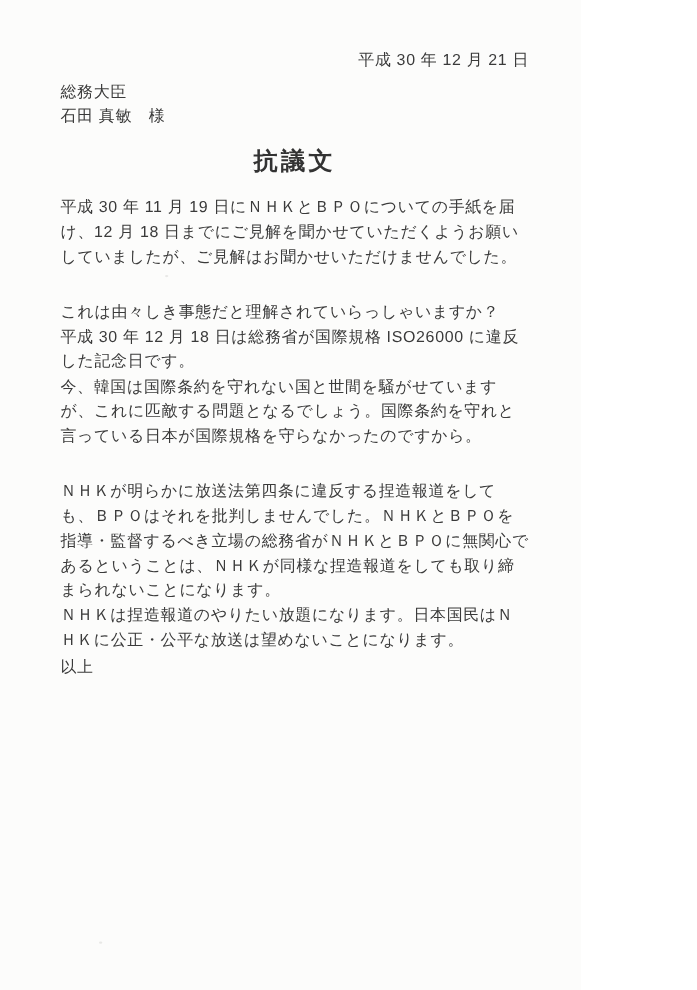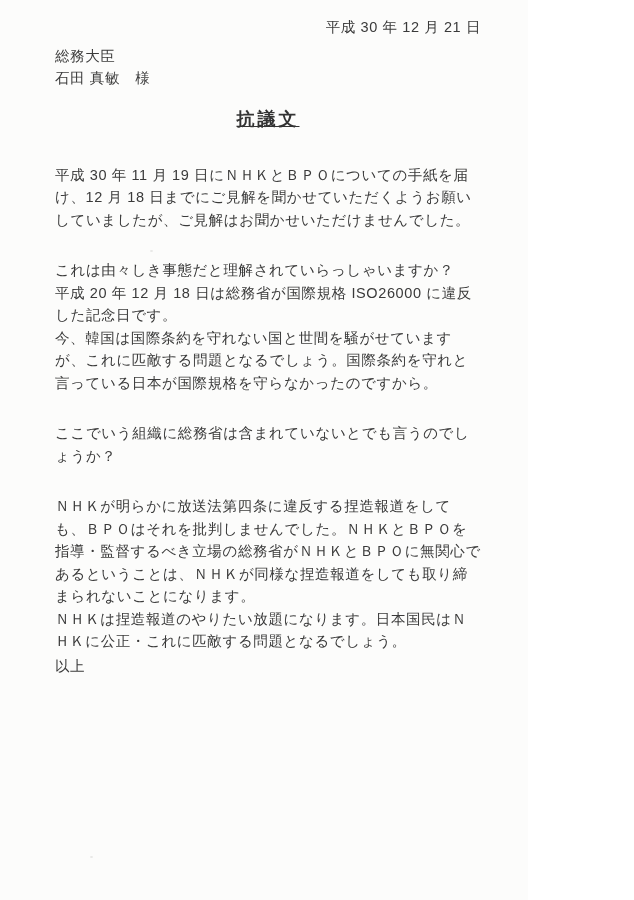--- a/index.html
+++ b/index.html
@@ -3,43 +3,42 @@
 <meta charset="utf-8">
 <style>
   html, body { margin: 0; padding: 0; background: #ffffff; }
   .page {
     position: relative;
     width: 528px;
     height: 900px;
     margin: 0;
     box-sizing: border-box;
     background: #fcfcfb;
-    padding: 16px 47px 0 55px;
+    padding: 44px 47px 0 55px;
     font-family: "Liberation Sans", sans-serif;
     color: #3a3a3a;
     font-size: 14.5px;
     line-height: 22.5px;
     letter-spacing: 0.6px;
     overflow: hidden;
   }
   p { margin: 0; }
   .date-line { text-align: right; }
   .recipient { margin-top: 6px; }
   .doc-title {
     margin-top: 12px;
     text-align: center;
-    font-size: 18px;
+    font-size: 22px;
     line-height: 34px;
     font-weight: bold;
     letter-spacing: 3px;
     color: #333333;
-    text-decoration: underline;
   }
   .para { margin-top: 28px; }
-  .para.first { }
+  .para.first { margin-top: 14px; }
   .para.gap-xl { }
   .closing { margin-top: 2px; }
   
   .speck { position: absolute; background: #e8e8e6; border-radius: 50%; }
   .s1 { left: 150px; top: 250px; width: 3px; height: 2px; }
   .s2 { left: 560px; top: 120px; width: 3px; height: 2px; }
   .s3 { left: 90px; top: 856px; width: 3px; height: 2px; }
 </style>
 </head>
 <body>
@@ -54,32 +53,29 @@
   </div>
 
   <p class="doc-title">抗議文</p>
 
   <div class="para first">
     <p>平成 30 年 11 月 19 日にＮＨＫとＢＰＯについての手紙を届け、12 月 18 日までにご見解を聞かせていただくようお願いしていましたが、ご見解はお聞かせいただけませんでした。</p>
   </div>
 
   <div class="para">
     <p>これは由々しき事態だと理解されていらっしゃいますか？</p>
-    <p>平成 20 年 12 月 18 日は総務省が国際規格 ISO26000 に違反した記念日です。</p>
+    <p>平成 30 年 12 月 18 日は総務省が国際規格 ISO26000 に違反した記念日です。</p>
     <p>今、韓国は国際条約を守れない国と世間を騒がせていますが、これに匹敵する問題となるでしょう。国際条約を守れと言っている日本が国際規格を守らなかったのですから。</p>
   </div>
 
 
-  <div class="para">
-    <p>ここでいう組織に総務省は含まれていないとでも言うのでしょうか？</p>
-  </div>
 
   <div class="para gap-xl">
     <p>ＮＨＫが明らかに放送法第四条に違反する捏造報道をしても、ＢＰＯはそれを批判しませんでした。ＮＨＫとＢＰＯを指導・監督するべき立場の総務省がＮＨＫとＢＰＯに無関心であるということは、ＮＨＫが同様な捏造報道をしても取り締まられないことになります。</p>
-    <p>ＮＨＫは捏造報道のやりたい放題になります。日本国民はＮＨＫに公正・これに匹敵する問題となるでしょう。</p>
+    <p>ＮＨＫは捏造報道のやりたい放題になります。日本国民はＮＨＫに公正・公平な放送は望めないことになります。</p>
   </div>
 
 
   <p class="closing">以上</p>
 
   <span class="speck s1"></span>
   <span class="speck s2"></span>
   <span class="speck s3"></span>
 
 </div>

